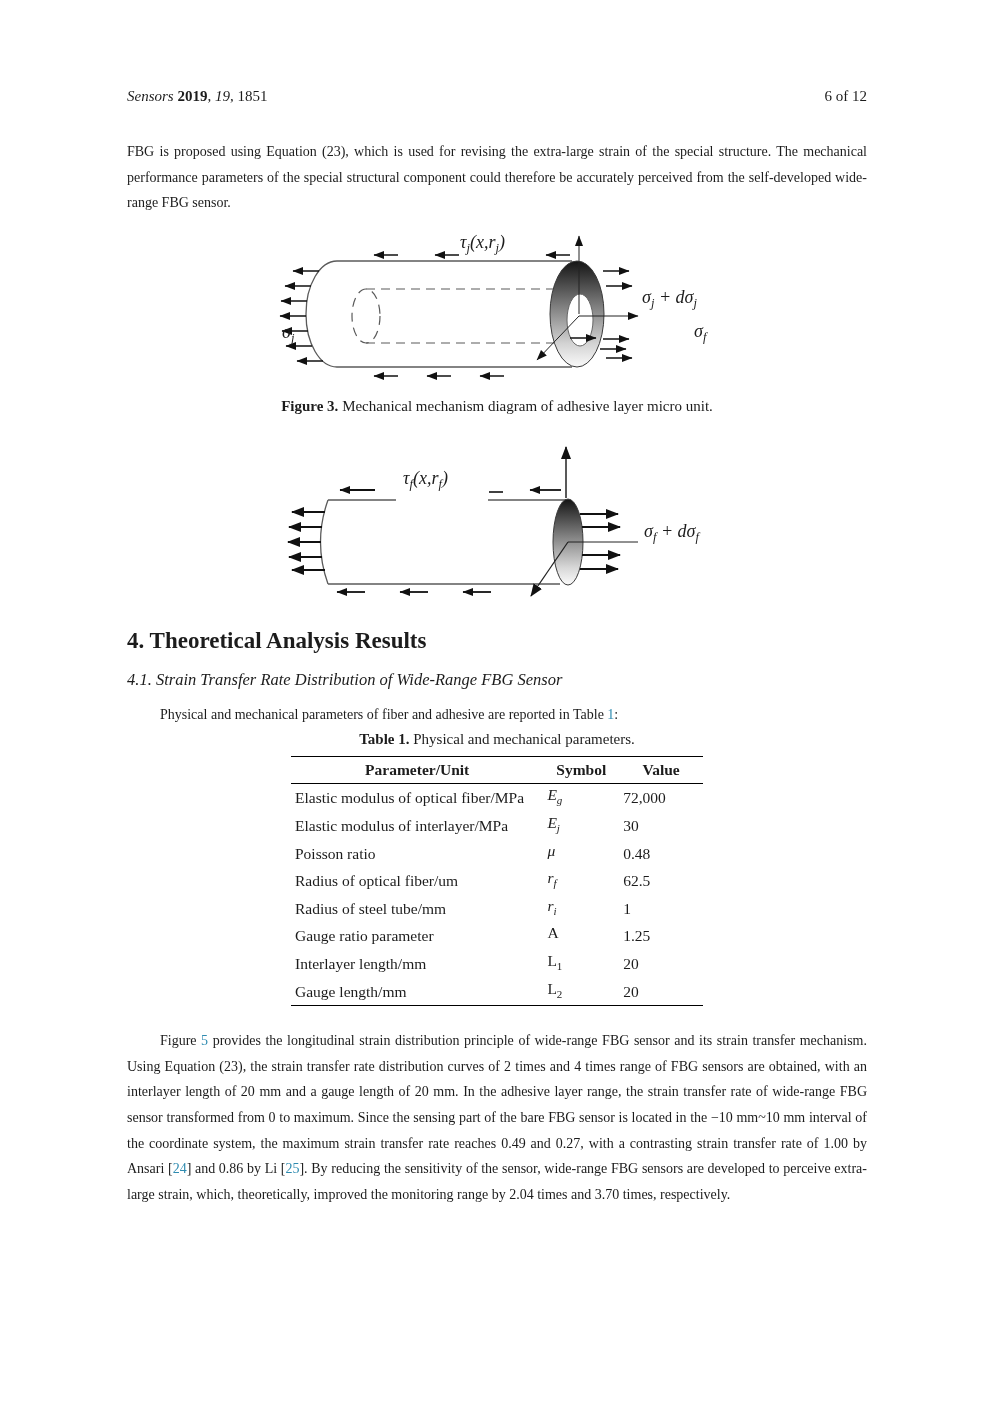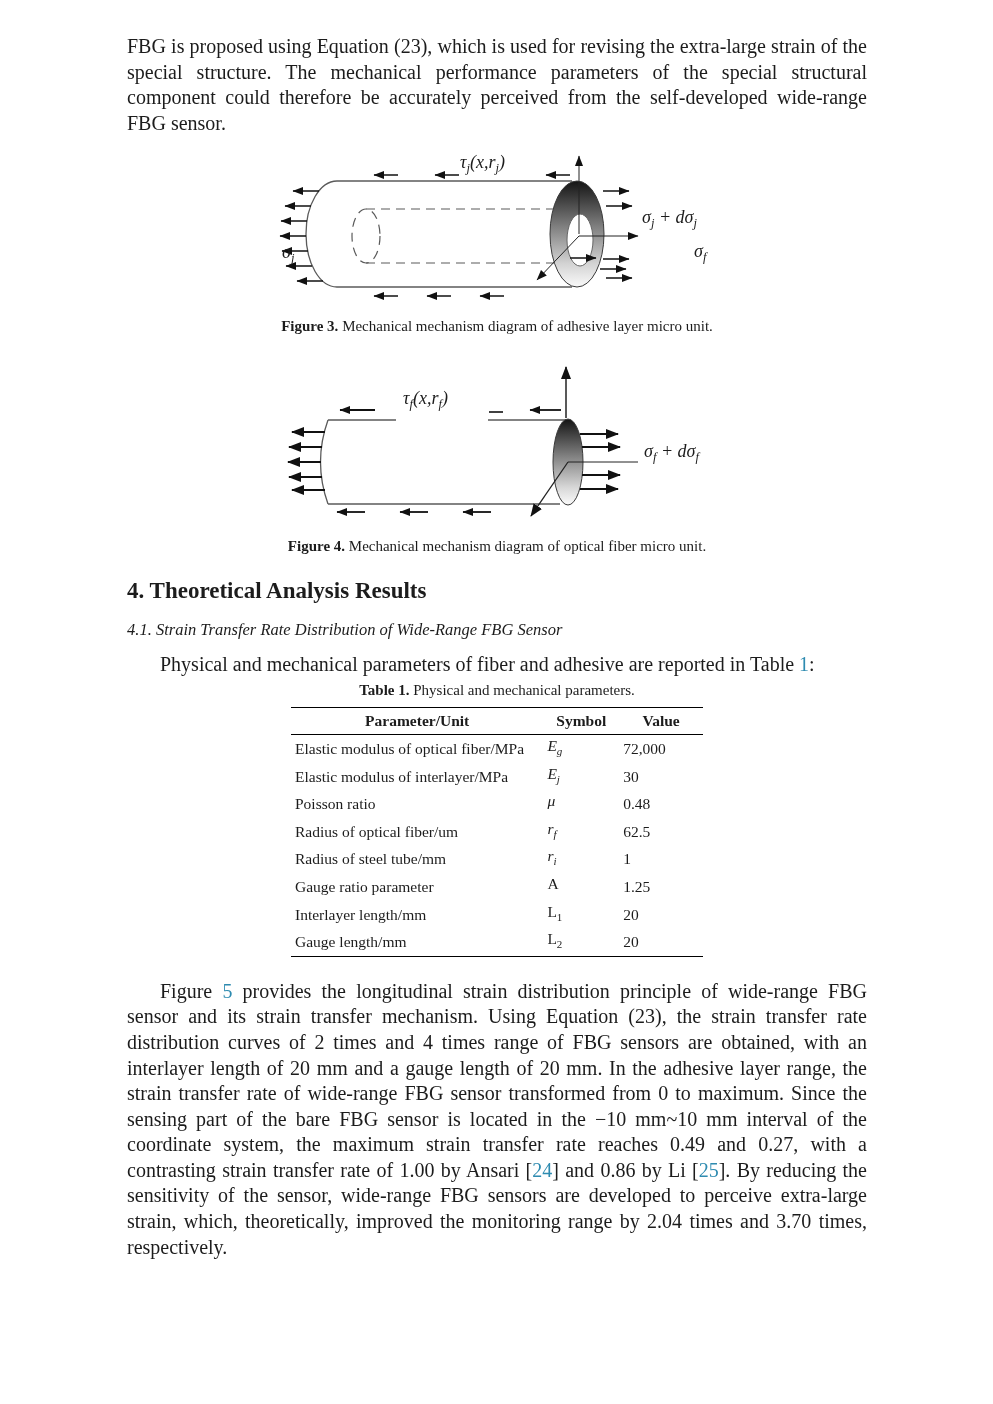--- a/index.html
+++ b/index.html
@@ -3,21 +3,21 @@
 <meta charset="utf-8">
 <style>
   html,body { margin:0; padding:0; background:#ffffff; }
   .page {
     position:relative; width:993px; height:1404px; background:#ffffff;
     font-family:"Liberation Serif", serif; color:#1c1c1c; overflow:hidden;
   }
   .content { width:740px; margin-left:127px; }
   .header { display:flex; justify-content:space-between; padding-top:88px; font-size:15px; }
   .header .left i { font-style:italic; }
-  .p { font-size:20px; line-height:25.6px; text-align:justify; margin:0; }
+  .p { font-size:14px; line-height:25.6px; text-align:justify; margin:0; }
   .p1 { margin-top:34px; }
   .indent { text-indent:33px; }
   .link { cursor:pointer; }
   .fig-wrap { width:500px; margin-left:143px; }
   .fig3-wrap { margin-top:10px; }
   .fig4-wrap { margin-top:18px; }
   .fig-wrap svg { display:block; }
   .caption { text-align:center; font-size:15px; margin-top:10px; line-height:20px; }
   .caption b { font-weight:bold; }
   .h2 { font-size:23px; font-weight:bold; margin:22px 0 0 0; }
@@ -37,20 +37,24 @@
   sub { font-size:11px; }
   .p3 { margin-top:22px; }
   svg text { font-family:"Liberation Serif", serif; fill:#1c1c1c; }
 </style>
 </head>
 <body>
 
 <div class="page">
   <div class="content">
 
+    <div class="header">
+      <span class="left"><i>Sensors </i><b>2019</b><span>, </span><i>19</i><span>, 1851</span></span>
+      <span class="right">6 of 12</span>
+    </div>
 
     <p class="p p1">FBG is proposed using Equation (23), which is used for revising the extra-large strain of the special structure. The mechanical performance parameters of the special structural component could therefore be accurately perceived from the self-developed wide-range FBG sensor.</p>
 
     <div class="fig-wrap fig3-wrap">
       <svg viewBox="0 0 500 160" width="500" height="160">
         <defs>
           <linearGradient id="grad3" x1="0" y1="0" x2="0" y2="1">
             <stop offset="0" stop-color="#141414"></stop>
             <stop offset="0.42" stop-color="#7d7d7d"></stop>
             <stop offset="0.78" stop-color="#d3d3d3"></stop>
@@ -179,21 +183,20 @@
         <g stroke="#111" stroke-width="1.8">
           <line x1="95" y1="158" x2="67" y2="158" marker-end="url(#a4)"></line>
           <line x1="158" y1="158" x2="130" y2="158" marker-end="url(#a4)"></line>
           <line x1="221" y1="158" x2="193" y2="158" marker-end="url(#a4)"></line>
         </g>
 
         <text x="133" y="50" font-size="18" font-style="italic"><tspan>τ</tspan><tspan dy="4" font-size="12.5">f</tspan><tspan dy="-4">(x,r</tspan><tspan dy="4" font-size="12.5">f</tspan><tspan dy="-4">)</tspan></text>
         <text x="374" y="103" font-size="18" font-style="italic"><tspan>σ</tspan><tspan dy="4" font-size="12.5">f</tspan><tspan dy="-4"> + d</tspan><tspan>σ</tspan><tspan dy="4" font-size="12.5">f</tspan></text>
       </svg>
     </div>
-    <div class="caption"><b>Figure 4.</b><span> Mechanical mechanism diagram of optical fiber micro unit.</span></div>
 
     <h2 class="h2">4. Theoretical Analysis Results</h2>
     <h3 class="h3">4.1. Strain Transfer Rate Distribution of Wide-Range FBG Sensor</h3>
 
     <p class="p p2 indent"><span>Physical and mechanical parameters of fiber and adhesive are reported in Table </span><span class="link" style="color: rgb(46, 139, 176);">1</span><span>:</span></p>
 
     <div class="table-caption"><b>Table 1.</b><span> Physical and mechanical parameters.</span></div>
 
     <table class="params">
       <thead>

